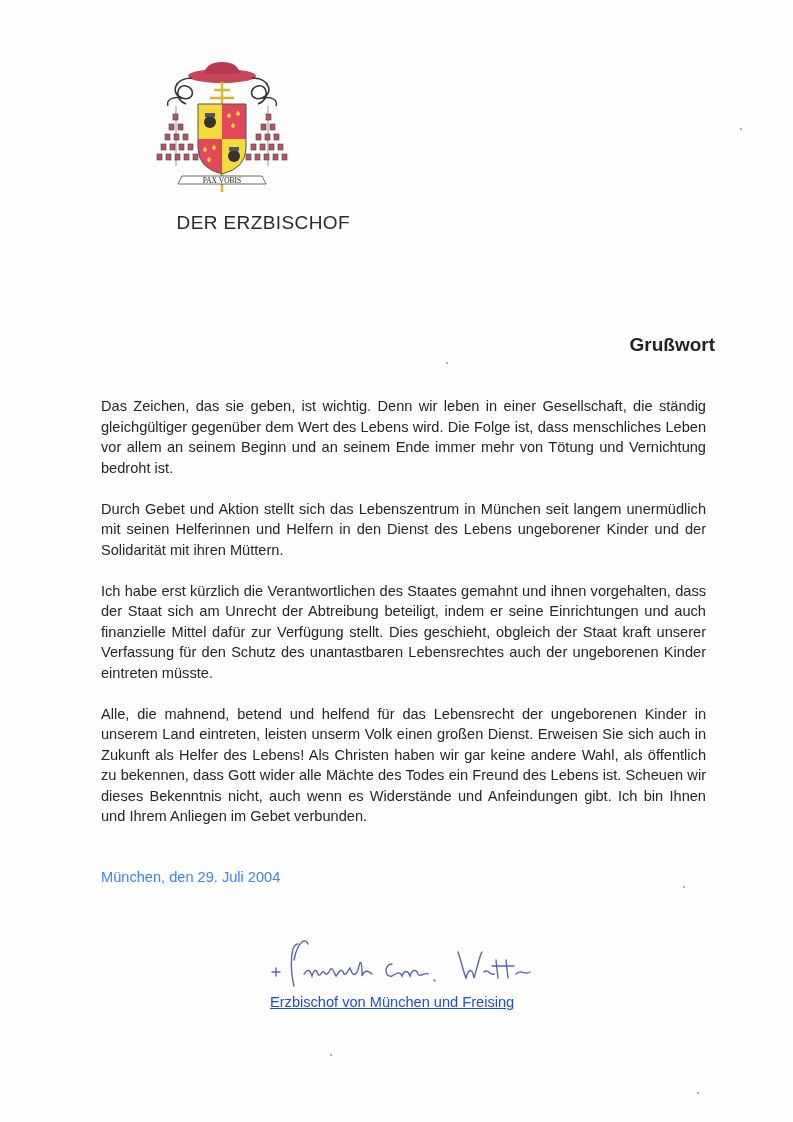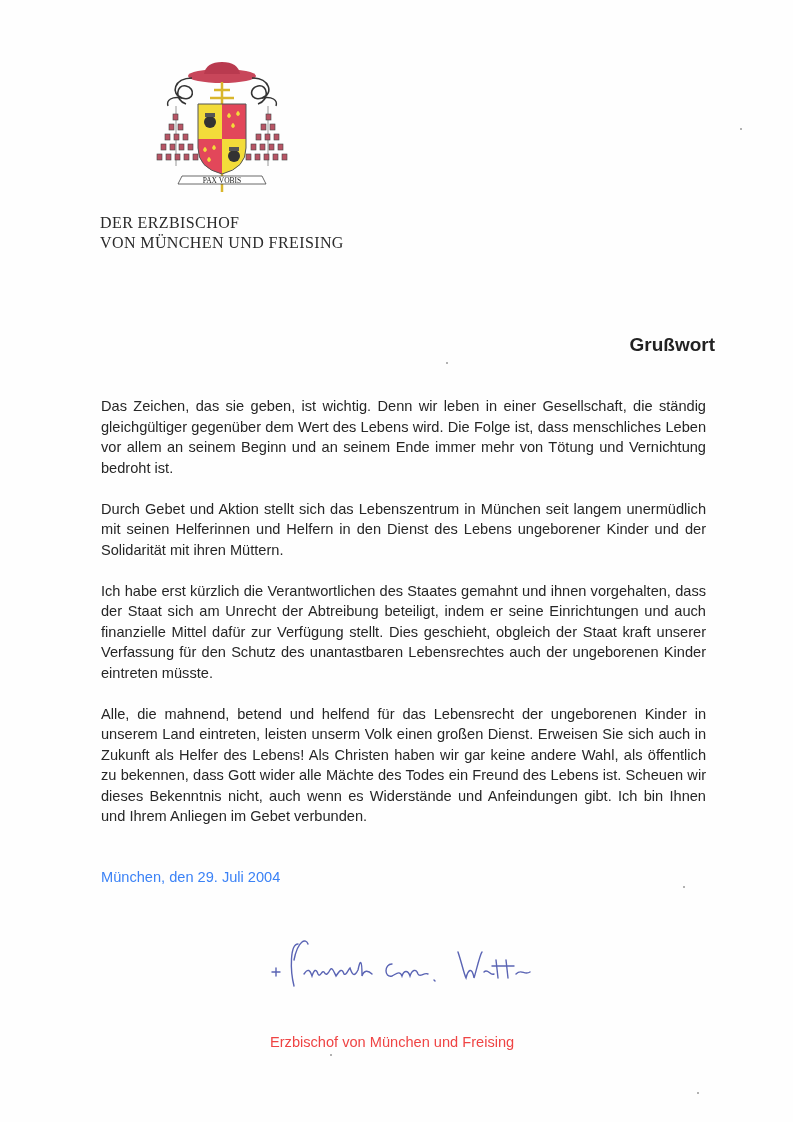--- a/index.html
+++ b/index.html
@@ -1,28 +1,28 @@
 <!DOCTYPE html>
 <html><head>
   <meta charset="utf-8">
   <style>
     html, body { margin: 0; padding: 0; background: #ffffff; }
     body { width: 793px; height: 1122px; position: relative; overflow: hidden; }
     .page { position: absolute; left: 0; top: 0; width: 793px; height: 1122px; background: #fefefe; padding-left: 10px; }
     .coat { position: absolute; left: 152px; top: 56px; width: 140px; height: 140px; }
-    .letterhead { position: absolute; left: 100px; top: 213px; width: 250px; text-align: left;
-      font-family: Liberation Serif, serif; font-size: 16px; color: #2a2a2a; letter-spacing: 0.4px; line-height: 20px; }
+    .letterhead { position: absolute; left: 100px; top: 213px; width: 250px; text-align: right;
+      font-family: Liberation Sans, sans-serif; font-size: 19px; color: #2a2a2a; letter-spacing: 0.4px; line-height: 20px; }
     .title { position: absolute; right: 88px; top: 334px; font-family: "Liberation Sans", sans-serif; font-weight: bold; font-size: 19px; color: #222; }
     .body-text { position: absolute; left: 101px; top: 396px; width: 605px;
       font-family: "Liberation Sans", sans-serif; font-size: 14.6px; line-height: 20.5px; color: #262626; }
     .body-text p { margin: 0 0 20.5px 0; text-align: justify; }
     .body-text p.salutation { text-align: left; }
     .date { position: absolute; left: 101px; top: 869px; font-family: "Liberation Sans", sans-serif; font-size: 14.6px; color: #3b82f6; }
     .signature { position: absolute; left: 268px; top: 930px; width: 300px; height: 70px; }
-    .signer { position: absolute; left: 270px; top: 1034px; font-family: "Liberation Sans", sans-serif; font-size: 14.6px; color: #ef4444; }
+    .signer { position: absolute; left: 270px; top: 994px; font-family: "Liberation Sans", sans-serif; font-size: 14.6px; color: #1d4ed8; text-decoration: underline; }
     .speck { position: absolute; width: 2px; height: 2px; background: #999; border-radius: 1px; }
   </style>
 </head>
 <body>
 
 <div class="page">
 
   <svg class="coat" viewBox="0 0 140 140">
 
     <ellipse cx="70" cy="20" rx="34" ry="7" fill="#c8465a"></ellipse>
@@ -97,21 +97,20 @@
       </g>
       <path d="M46 48 H94 V92 Q94 112 70 118 Q46 112 46 92 Z" fill="none" stroke="#555" stroke-width="1"></path>
     </g>
 
     <path d="M30 120 L110 120 L114 128 L26 128 Z" fill="#ffffff" stroke="#444" stroke-width="0.8"></path>
     <text x="70" y="127" text-anchor="middle" font-family="Liberation Serif, serif" font-size="7.5" fill="#222">PAX VOBIS</text>
   </svg>
 
   <div class="letterhead">
     <div>DER ERZBISCHOF</div>
-    <div>VON MÜNCHEN UND FREISING</div>
   </div>
 
   <div class="title">Grußwort</div>
 
   <div class="body-text">
     <p>Das Zeichen, das sie geben, ist wichtig. Denn wir leben in einer Gesellschaft, die ständig gleichgültiger gegenüber dem Wert des Lebens wird. Die Folge ist, dass menschliches Leben vor allem an seinem Beginn und an seinem Ende immer mehr von Tötung und Vernichtung bedroht ist.</p>
     <p>Durch Gebet und Aktion stellt sich das Lebenszentrum in München seit langem unermüdlich mit seinen Helferinnen und Helfern in den Dienst des Lebens ungeborener Kinder und der Solidarität mit ihren Müttern.</p>
     <p>Ich habe erst kürzlich die Verantwortlichen des Staates gemahnt und ihnen vorgehalten, dass der Staat sich am Unrecht der Abtreibung beteiligt, indem er seine Einrichtungen und auch finanzielle Mittel dafür zur Verfügung stellt. Dies geschieht, obgleich der Staat kraft unserer Verfassung für den Schutz des unantastbaren Lebensrechtes auch der ungeborenen Kinder eintreten müsste.</p>
     <p>Alle, die mahnend, betend und helfend für das Lebensrecht der ungeborenen Kinder in unserem Land eintreten, leisten unserm Volk einen großen Dienst. Erweisen Sie sich auch in Zukunft als Helfer des Lebens! Als Christen haben wir gar keine andere Wahl, als öffentlich zu bekennen, dass Gott wider alle Mächte des Todes ein Freund des Lebens ist. Scheuen wir dieses Bekenntnis nicht, auch wenn es Widerstände und Anfeindungen gibt. Ich bin Ihnen und Ihrem Anliegen im Gebet verbunden.</p>
   </div>

